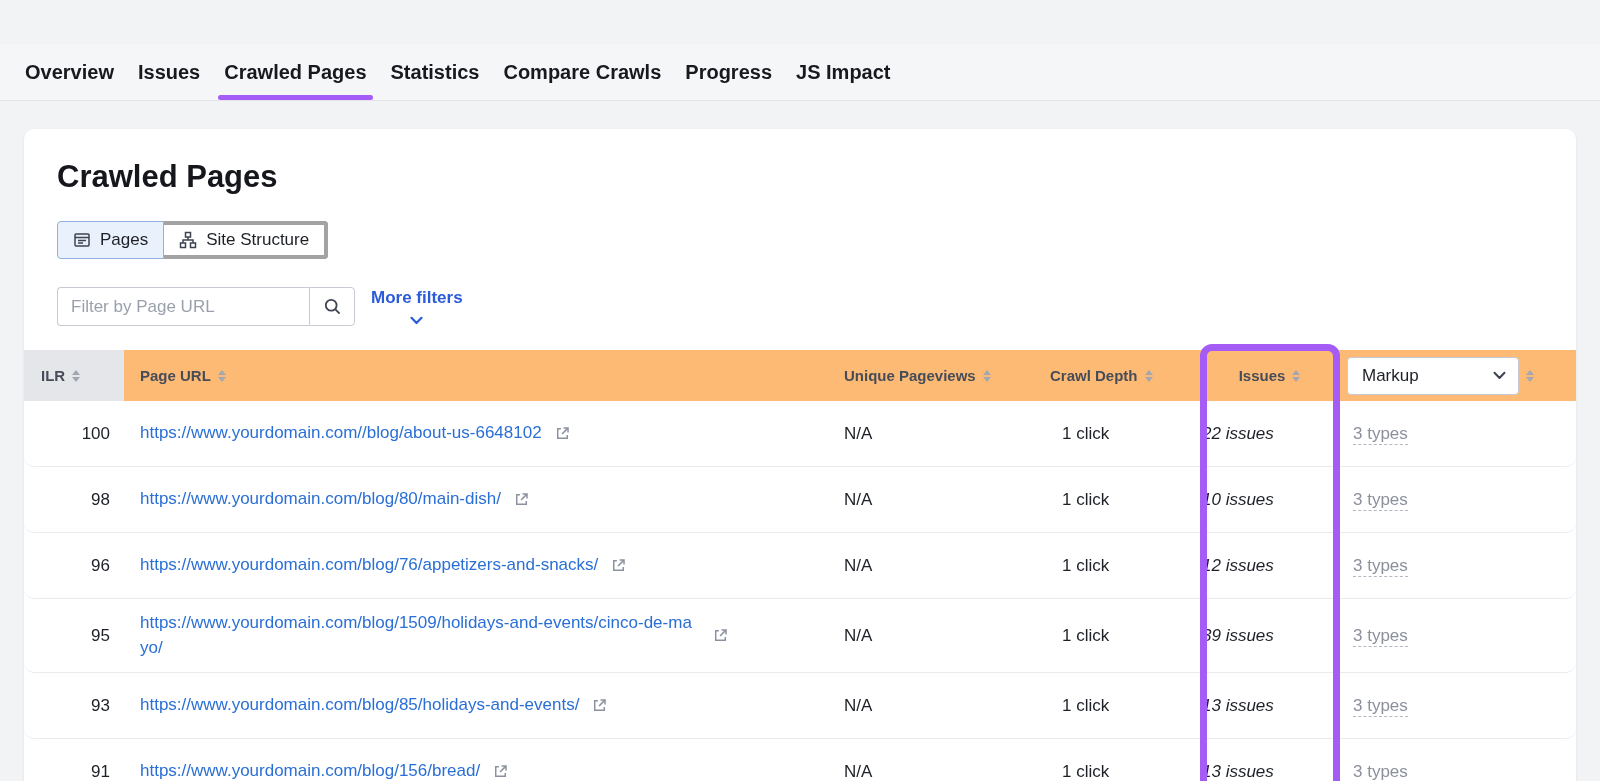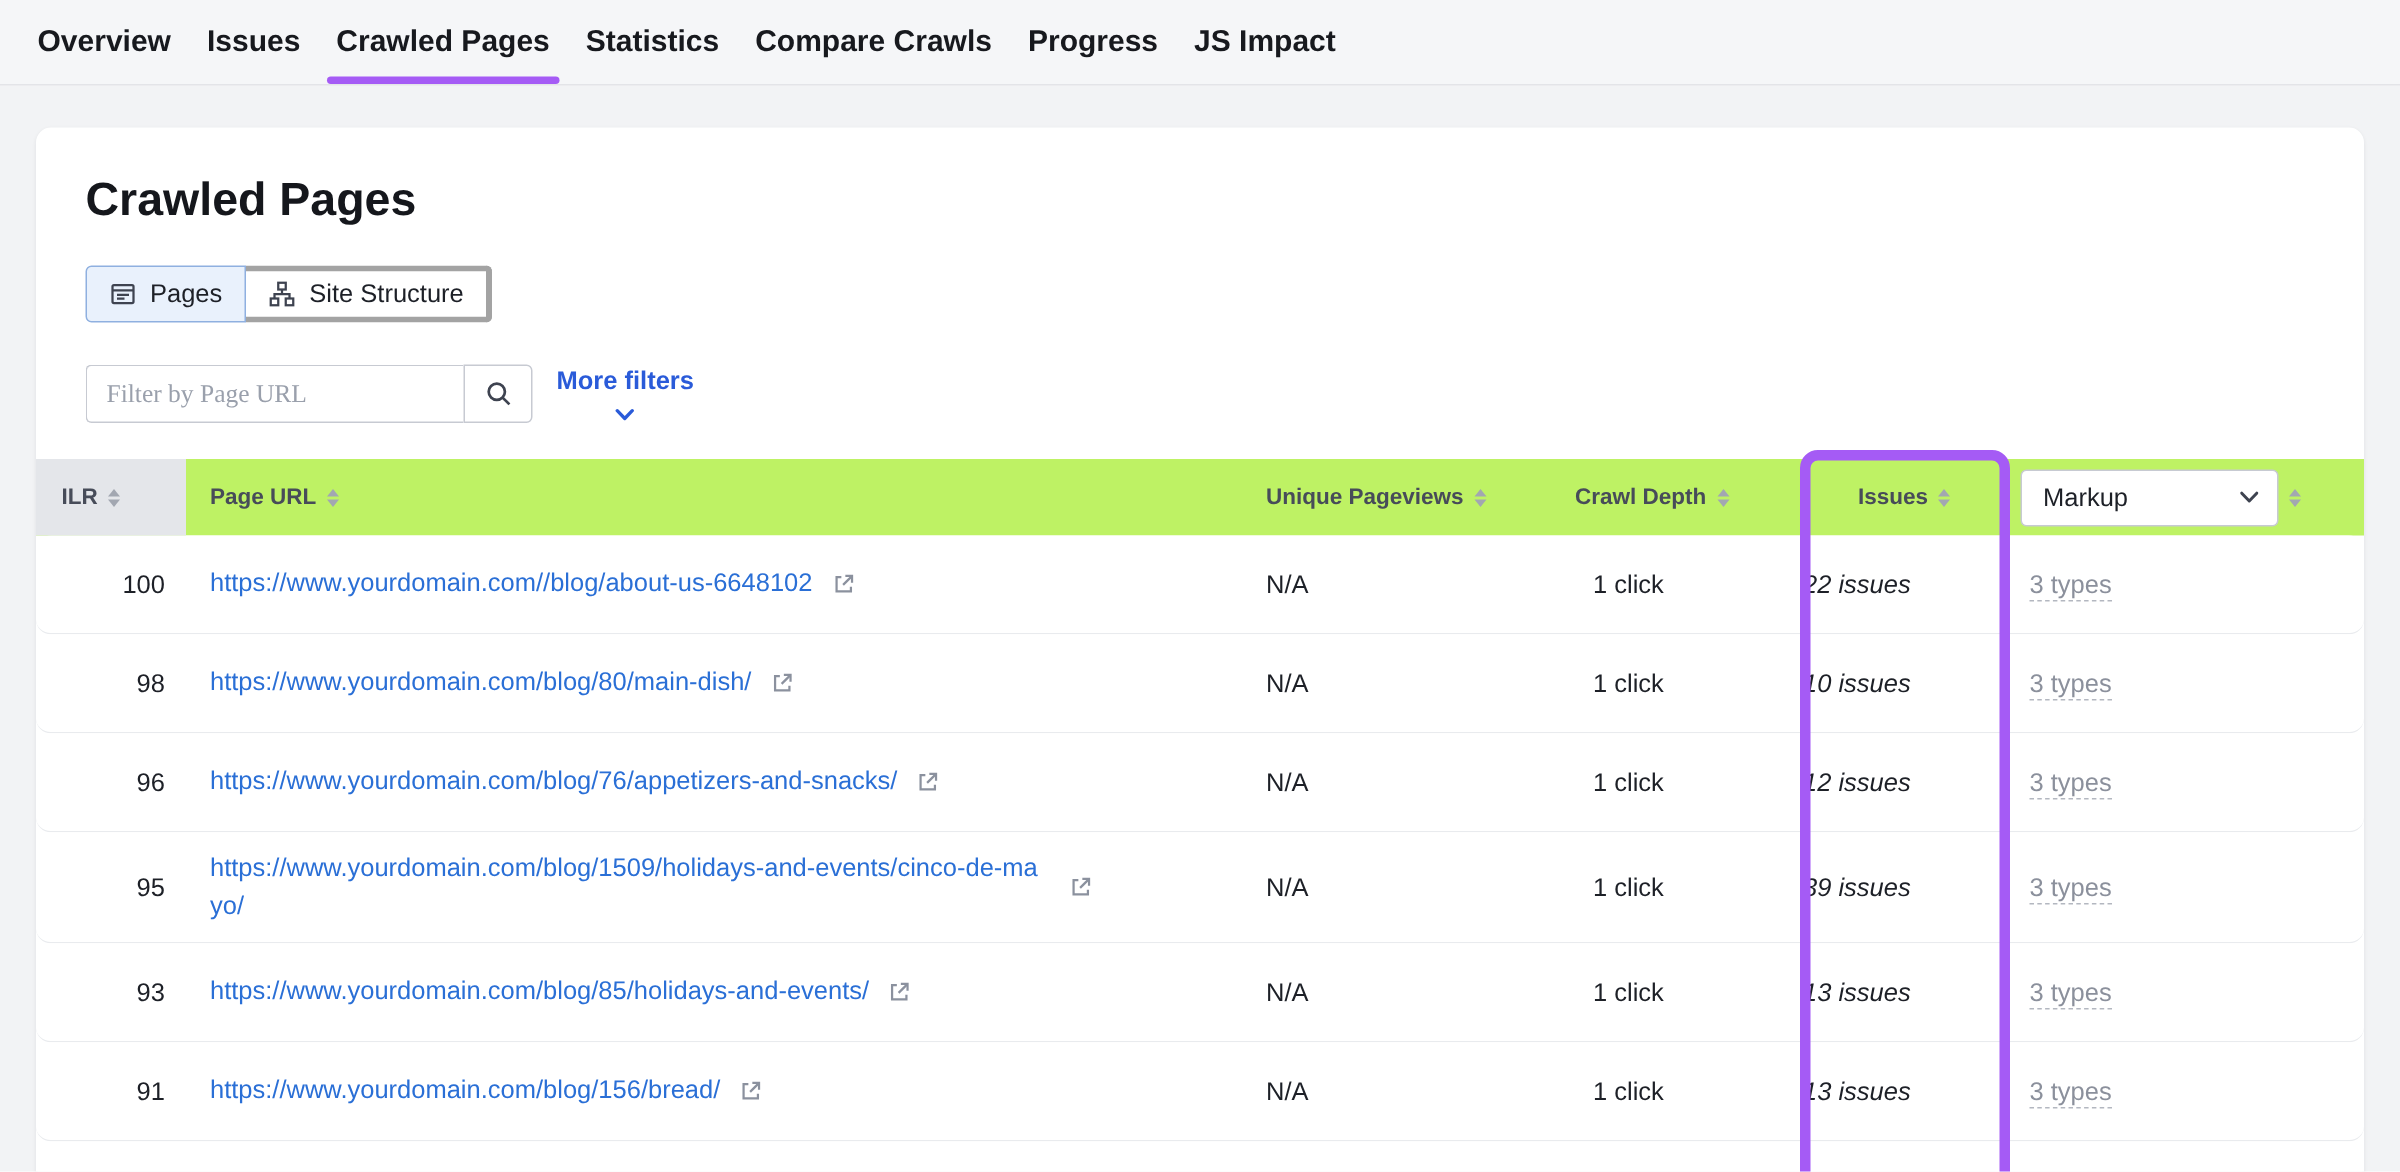--- a/index.html
+++ b/index.html
@@ -9,20 +9,21 @@
     background: #f2f3f5;
     color: #1d2027;
   }
 
   
   .nav {
     display: flex; align-items: stretch; gap: 24px;
     height: 57px; padding: 0 25px;
     background: #f5f6f8;
     border-bottom: 1px solid #e3e4e8;
+    margin-top: 44px;
   }
   .tab {
     display: flex; align-items: center;
     font-size: 20px; font-weight: 700; color: #17191e;
     position: relative; cursor: pointer; white-space: nowrap;
   }
   .tab.active::after {
     content: ""; position: absolute; left: -6px; right: -6px; bottom: 0;
     height: 5px; border-radius: 3px; background: #a55bf5;
   }
@@ -52,21 +53,21 @@
   .seg-btn.selected { background: #e9f1fc; border: 1px solid #8fb0e0; align-items: center; }
 
   
   .filter-row { display: flex; align-items: center; margin-bottom: 24px; }
   .filter-input {
     width: 252px; height: 39px;
     border: 1px solid #c7cad2; border-right: none;
     border-radius: 4px 0 0 4px;
     padding: 0 13px; font-size: 17px; color: #ef4444;
     outline: none; background: #fff;
-    font-family: Liberation Serif, serif;
+    font-family: Liberation Sans, sans-serif;
   }
   .filter-input::placeholder { color: #9aa0ac; }
   .search-btn {
     width: 46px; height: 39px;
     border: 1px solid #c7cad2; border-radius: 0 4px 4px 0;
     background: #fff; display: flex; align-items: center; justify-content: center;
     cursor: pointer;
   }
   .more-filters {
     margin-left: 16px; display: flex; align-items: center; gap: 8px;
@@ -74,21 +75,21 @@
   }
 
   
   .table-wrap { position: relative; }
   .t-head, .t-row {
     display: grid;
     grid-template-columns: 100px 700px 218px 160px 135px 1fr;
     align-items: center;
   }
   .t-head {
-    background: #bef264; height: 51px;
+    background: #fdba74; height: 51px;
     font-size: 15px; font-weight: 700; color: #474c59;
   }
   .h-cell { display: flex; align-items: center; height: 100%; }
   .h-ilr    { background: #e4e6ea; padding-left: 17px; }
   .h-url    { padding-left: 16px; }
   .h-pv     { padding-left: 20px; }
   .h-depth  { padding-left: 8px; }
   .h-issues { justify-content: center; }
   .h-markup { padding-left: 10px; }
 

